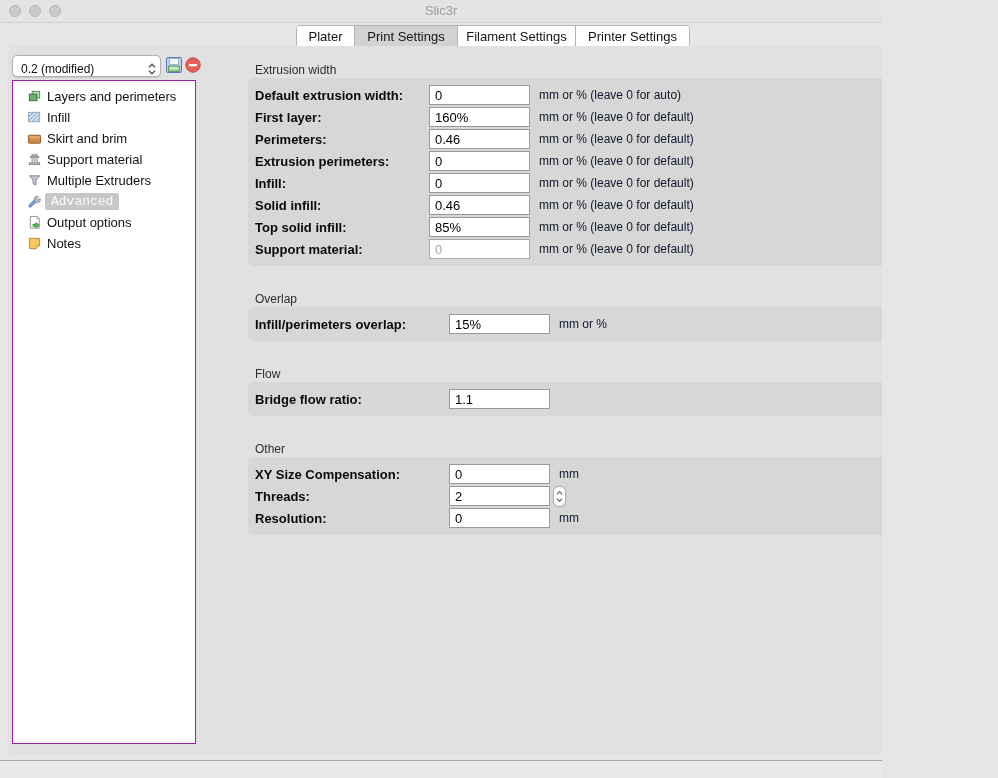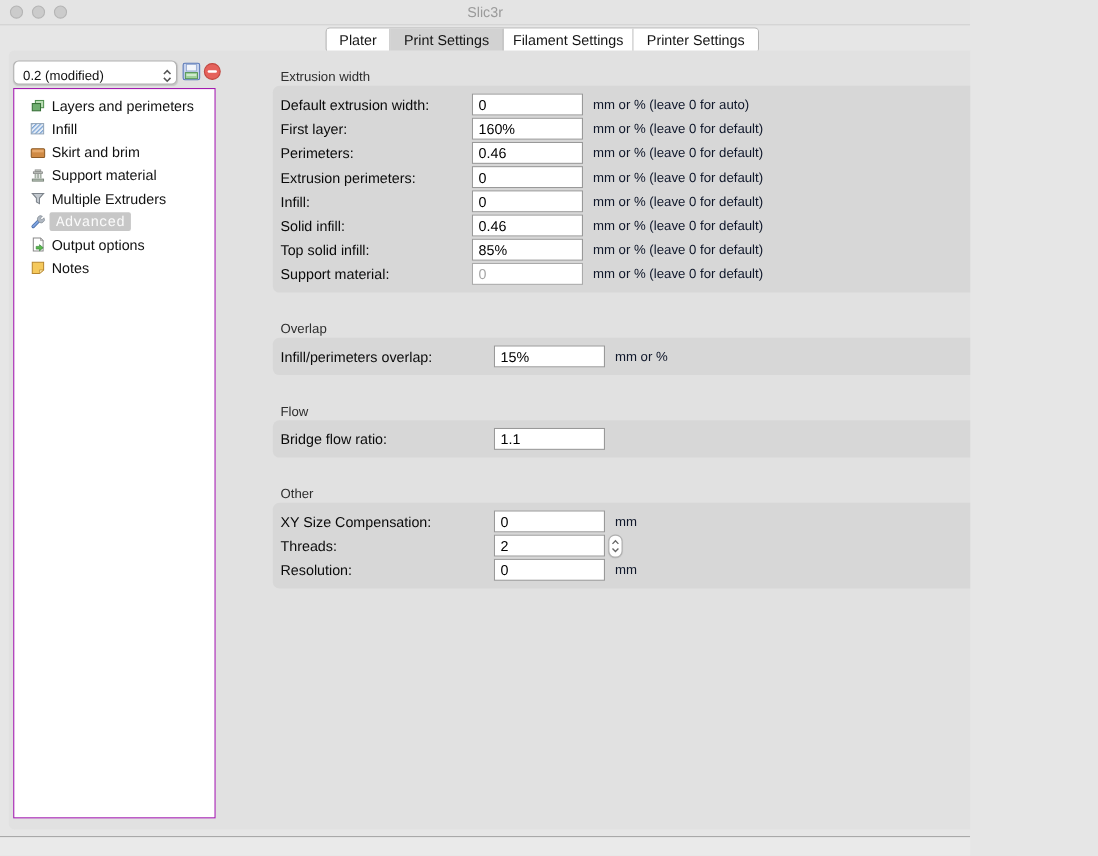--- a/index.html
+++ b/index.html
@@ -39,21 +39,21 @@
   .titem .lbl{white-space:nowrap;}
   .titem .lbl.sel{background:#c7c7c7;color:#fbfbfb;border-radius:2px;padding:1px 6px;margin-left:-2px;font-family:Liberation Mono, monospace;}
 
   
   .main{position:absolute;left:212px;top:16px;width:758px;margin-left:28px;}
   .sec{margin:0;}
   .sec + .sec{margin-top:25px;}
   .sec-title{height:16px;line-height:16px;font-size:12px;color:#2e2e2e;padding-left:7px;}
   .panel{background:#d7d7d7;border-radius:6px;padding:6px 0;}
   .row{height:22px;display:flex;align-items:center;padding-left:7px;font-size:13px;color:#0a0a0a;}
-  .rlabel{width:174px;flex:0 0 auto;}
+  .rlabel{width:174px;flex:0 0 auto;font-weight:bold;}
   .sec.wide .rlabel{width:194px;}
   .row input{box-sizing:border-box;width:101px;height:20px;border:1px solid #999;border-radius:0;background:#fff;font-family:"Liberation Sans","DejaVu Sans",sans-serif;font-size:13px;color:#000;padding:0 5px;}
   .row input.disabled{color:#a6a6a6;border-color:#aaa;}
   .unit{font-size:12px;margin-left:9px;color:#0f172a;white-space:nowrap;}
   .stepper{width:13px;height:21px;margin-left:3px;background:#fff;border:1px solid #b0b0b0;border-radius:6px;box-sizing:border-box;display:flex;flex-direction:column;align-items:center;justify-content:center;gap:1px;padding:0;cursor:default;box-shadow:0 0.5px 1px rgba(0,0,0,.15);}
 
   
   .statusbar{position:absolute;left:0;right:0;top:760px;height:18px;background:#eaeaea;border-top:1px solid #a9a9a9;}
 </style>
 </head>

